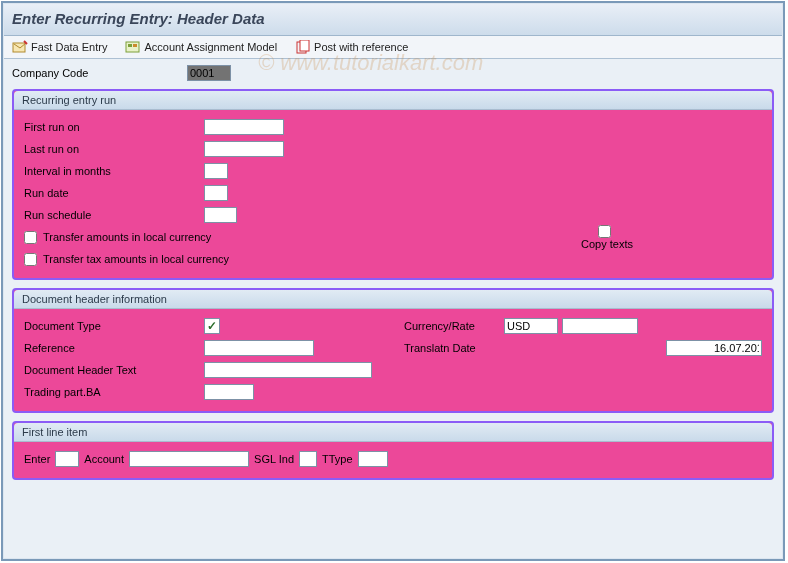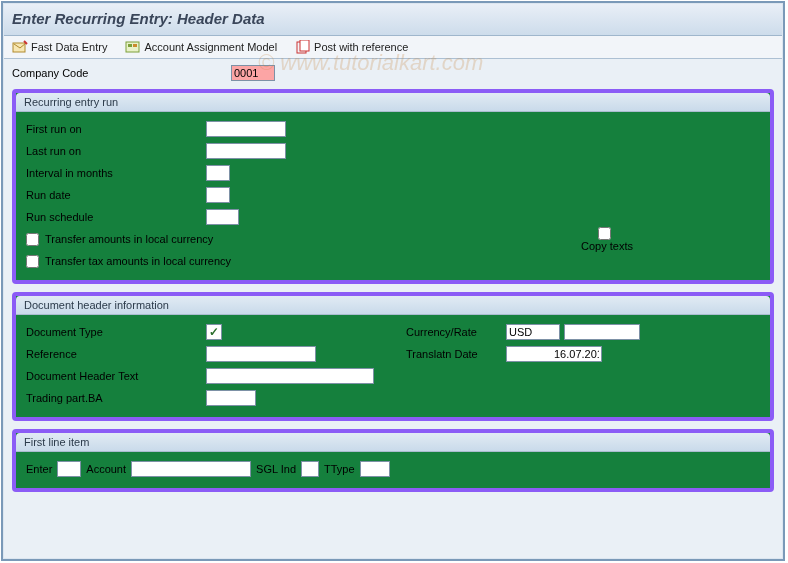--- a/index.html
+++ b/index.html
@@ -27,23 +27,23 @@
     }
     .tool-item { display: flex; align-items: center; gap: 3px; cursor: pointer; color: #222; }
     .tool-icon { width: 16px; height: 14px; display:inline-block; }
     .content { padding: 6px 8px 4px 8px; }
     .row { display: flex; align-items: center; margin-bottom: 8px; }
     .lbl { display: inline-block; }
     .fld {
       height: 16px; border: 1px solid #7d91a6; background: #fff; font-size: 11px;
       padding: 0 2px; vertical-align: middle;
     }
-    .fld.hl { background: #fca5a5; margin-left: 44px; }
+    .fld.hl { background: #737373; }
     .group {
-      border: 4px solid #8b5cf6; border-radius: 4px; background: #15803d;
+      border: 2px solid #8b5cf6; border-radius: 4px; background: #ec4899;
       margin-bottom: 8px;
     }
     .group-head {
       background: linear-gradient(to bottom, #e1ebf4, #c9daea);
       border-bottom: 1px solid #a9bccf;
       border-top-left-radius: 4px; border-top-right-radius: 4px;
       padding: 3px 8px; font-size: 11px; color: #2b3a4a;
     }
     .group-body { padding: 6px 10px 8px 10px; }
     .gridrow { display:flex; align-items:center; height: 22px; }
@@ -163,21 +163,21 @@
               <input class="fld" style="width: 54px;" value="USD">
               <span style="width:4px"></span>
               <input class="fld" style="width: 76px;" value="">
             </div>
           </div>
           <div class="gridrow col2">
             <div class="left" style="display:flex;align-items:center;">
               <span class="lblcol">Reference</span>
               <input class="fld" style="width: 110px;" value="">
             </div>
-            <div class="right" style="display:flex;align-items:center;">
+            <div class="right" style="display:flex;align-items:center;justify-content:space-between;">
               <span style="width:100px">Translatn Date</span>
               <input class="fld" style="width: 96px; padding-left: 47px;" value="16.07.2018">
             </div>
           </div>
           <div class="gridrow">
             <span class="lblcol">Document Header Text</span>
             <input class="fld" style="width: 168px;" value="">
           </div>
           <div class="gridrow">
             <span class="lblcol">Trading part.BA</span>

